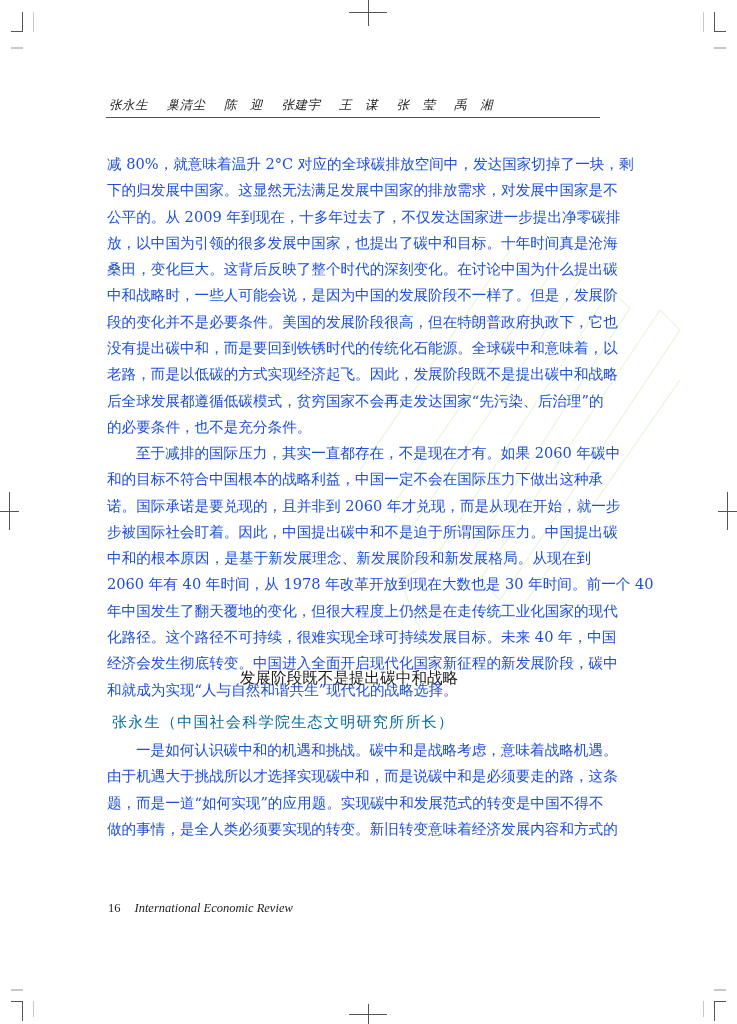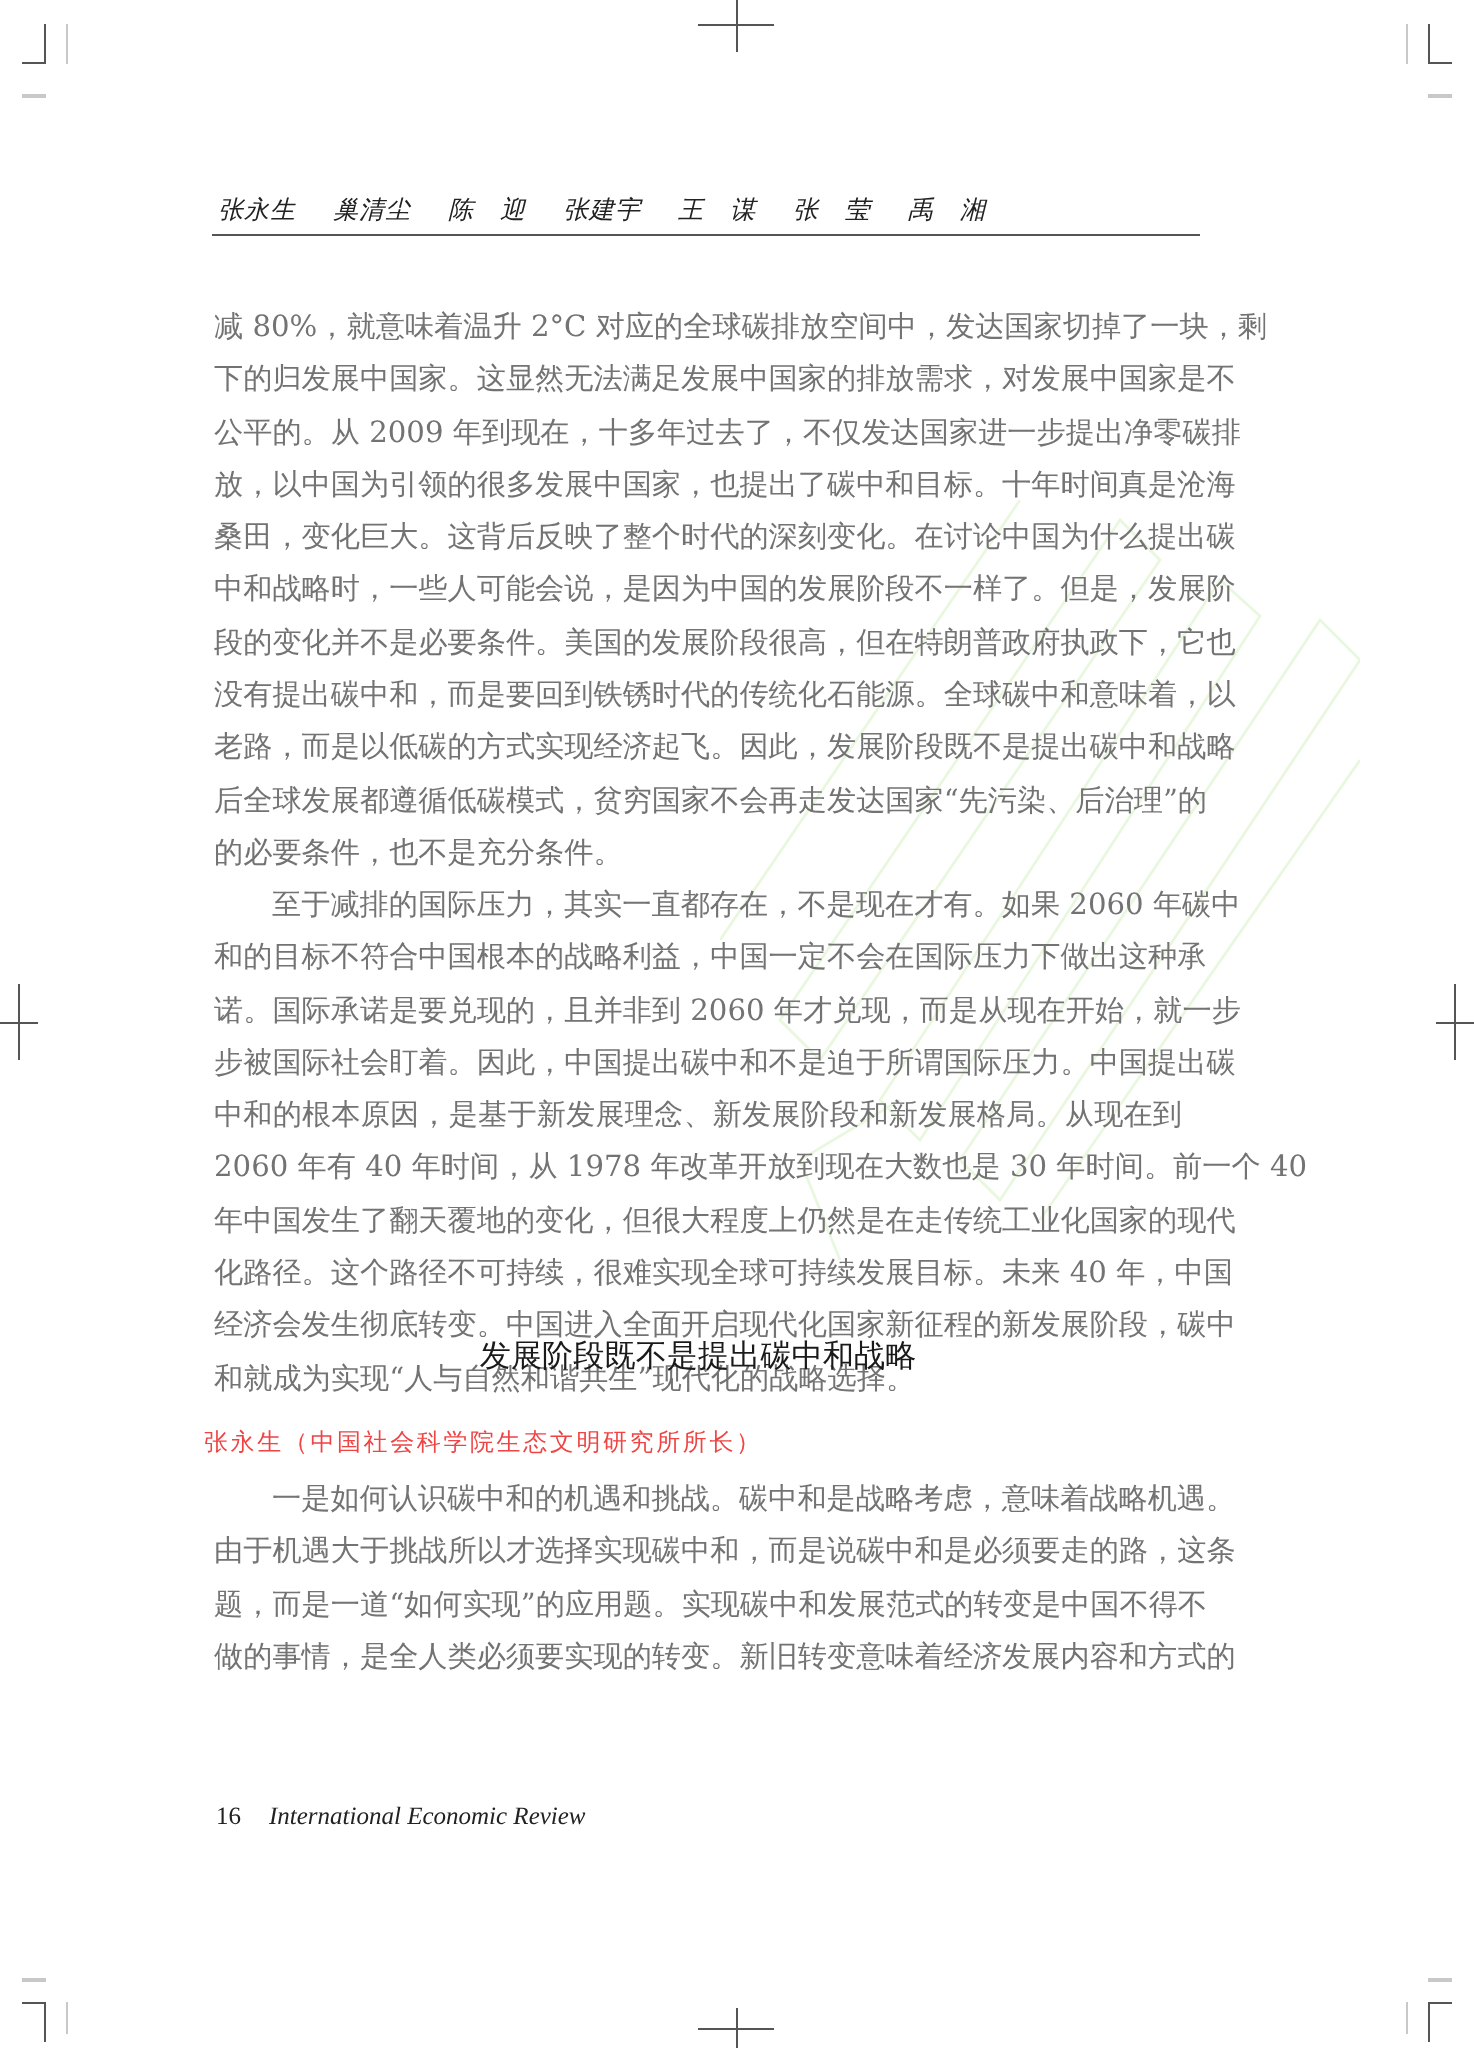--- a/index.html
+++ b/index.html
@@ -13,28 +13,28 @@
 
   
   .running-header { position: absolute; left: 109px; top: 97px; width: 490px; height: 20px;
                     font-size: 12.5px; font-style: italic; letter-spacing: 0.5px; color: #222; white-space: nowrap; }
   .running-header span { margin-right: 14px; }
   .header-rule { position: absolute; left: 106px; top: 117px; width: 494px; height: 1px; background: #555; }
 
   
   .text-block { position: absolute; left: 107px; width: 484px; }
   .line { height: 26.3px; line-height: 26.3px; font-size: 14.6px; white-space: nowrap;
-          text-align: justify; text-align-last: justify; color: #737373; }
+          text-align: justify; text-align-last: justify; color: #1d4ed8; }
   .line.last { text-align-last: left; }
   .line.indent { padding-left: 29px; }
 
   .section-title { position: absolute; left: 107px; width: 484px; top: 668px; text-align: center;
                    font-size: 15.6px; font-family: "DejaVu Sans", "Liberation Sans", sans-serif; color: #1a1a1a; }
-  .speaker { position: absolute; left: 102px; top: 713px; font-size: 12px; letter-spacing: 1.3px;
-             font-family: "DejaVu Serif", serif; color: #ef4444; white-space: nowrap; }
+  .speaker { position: absolute; left: 112px; top: 713px; font-size: 15px; letter-spacing: 1.3px;
+             font-family: "DejaVu Serif", serif; color: #0369a1; white-space: nowrap; }
 
   
   .footer { position: absolute; left: 108px; top: 900px; font-size: 12.5px; white-space: nowrap; color: #222; }
   .footer .num { font-family: "Liberation Serif", serif; margin-right: 10px; }
   .footer .journal { font-family: "Liberation Serif", serif; font-style: italic; }
 
   
   .watermark { position: absolute; left: 360px; top: 250px; width: 320px; height: 380px; opacity: 0.55; pointer-events: none; }
 </style>
 </head>

